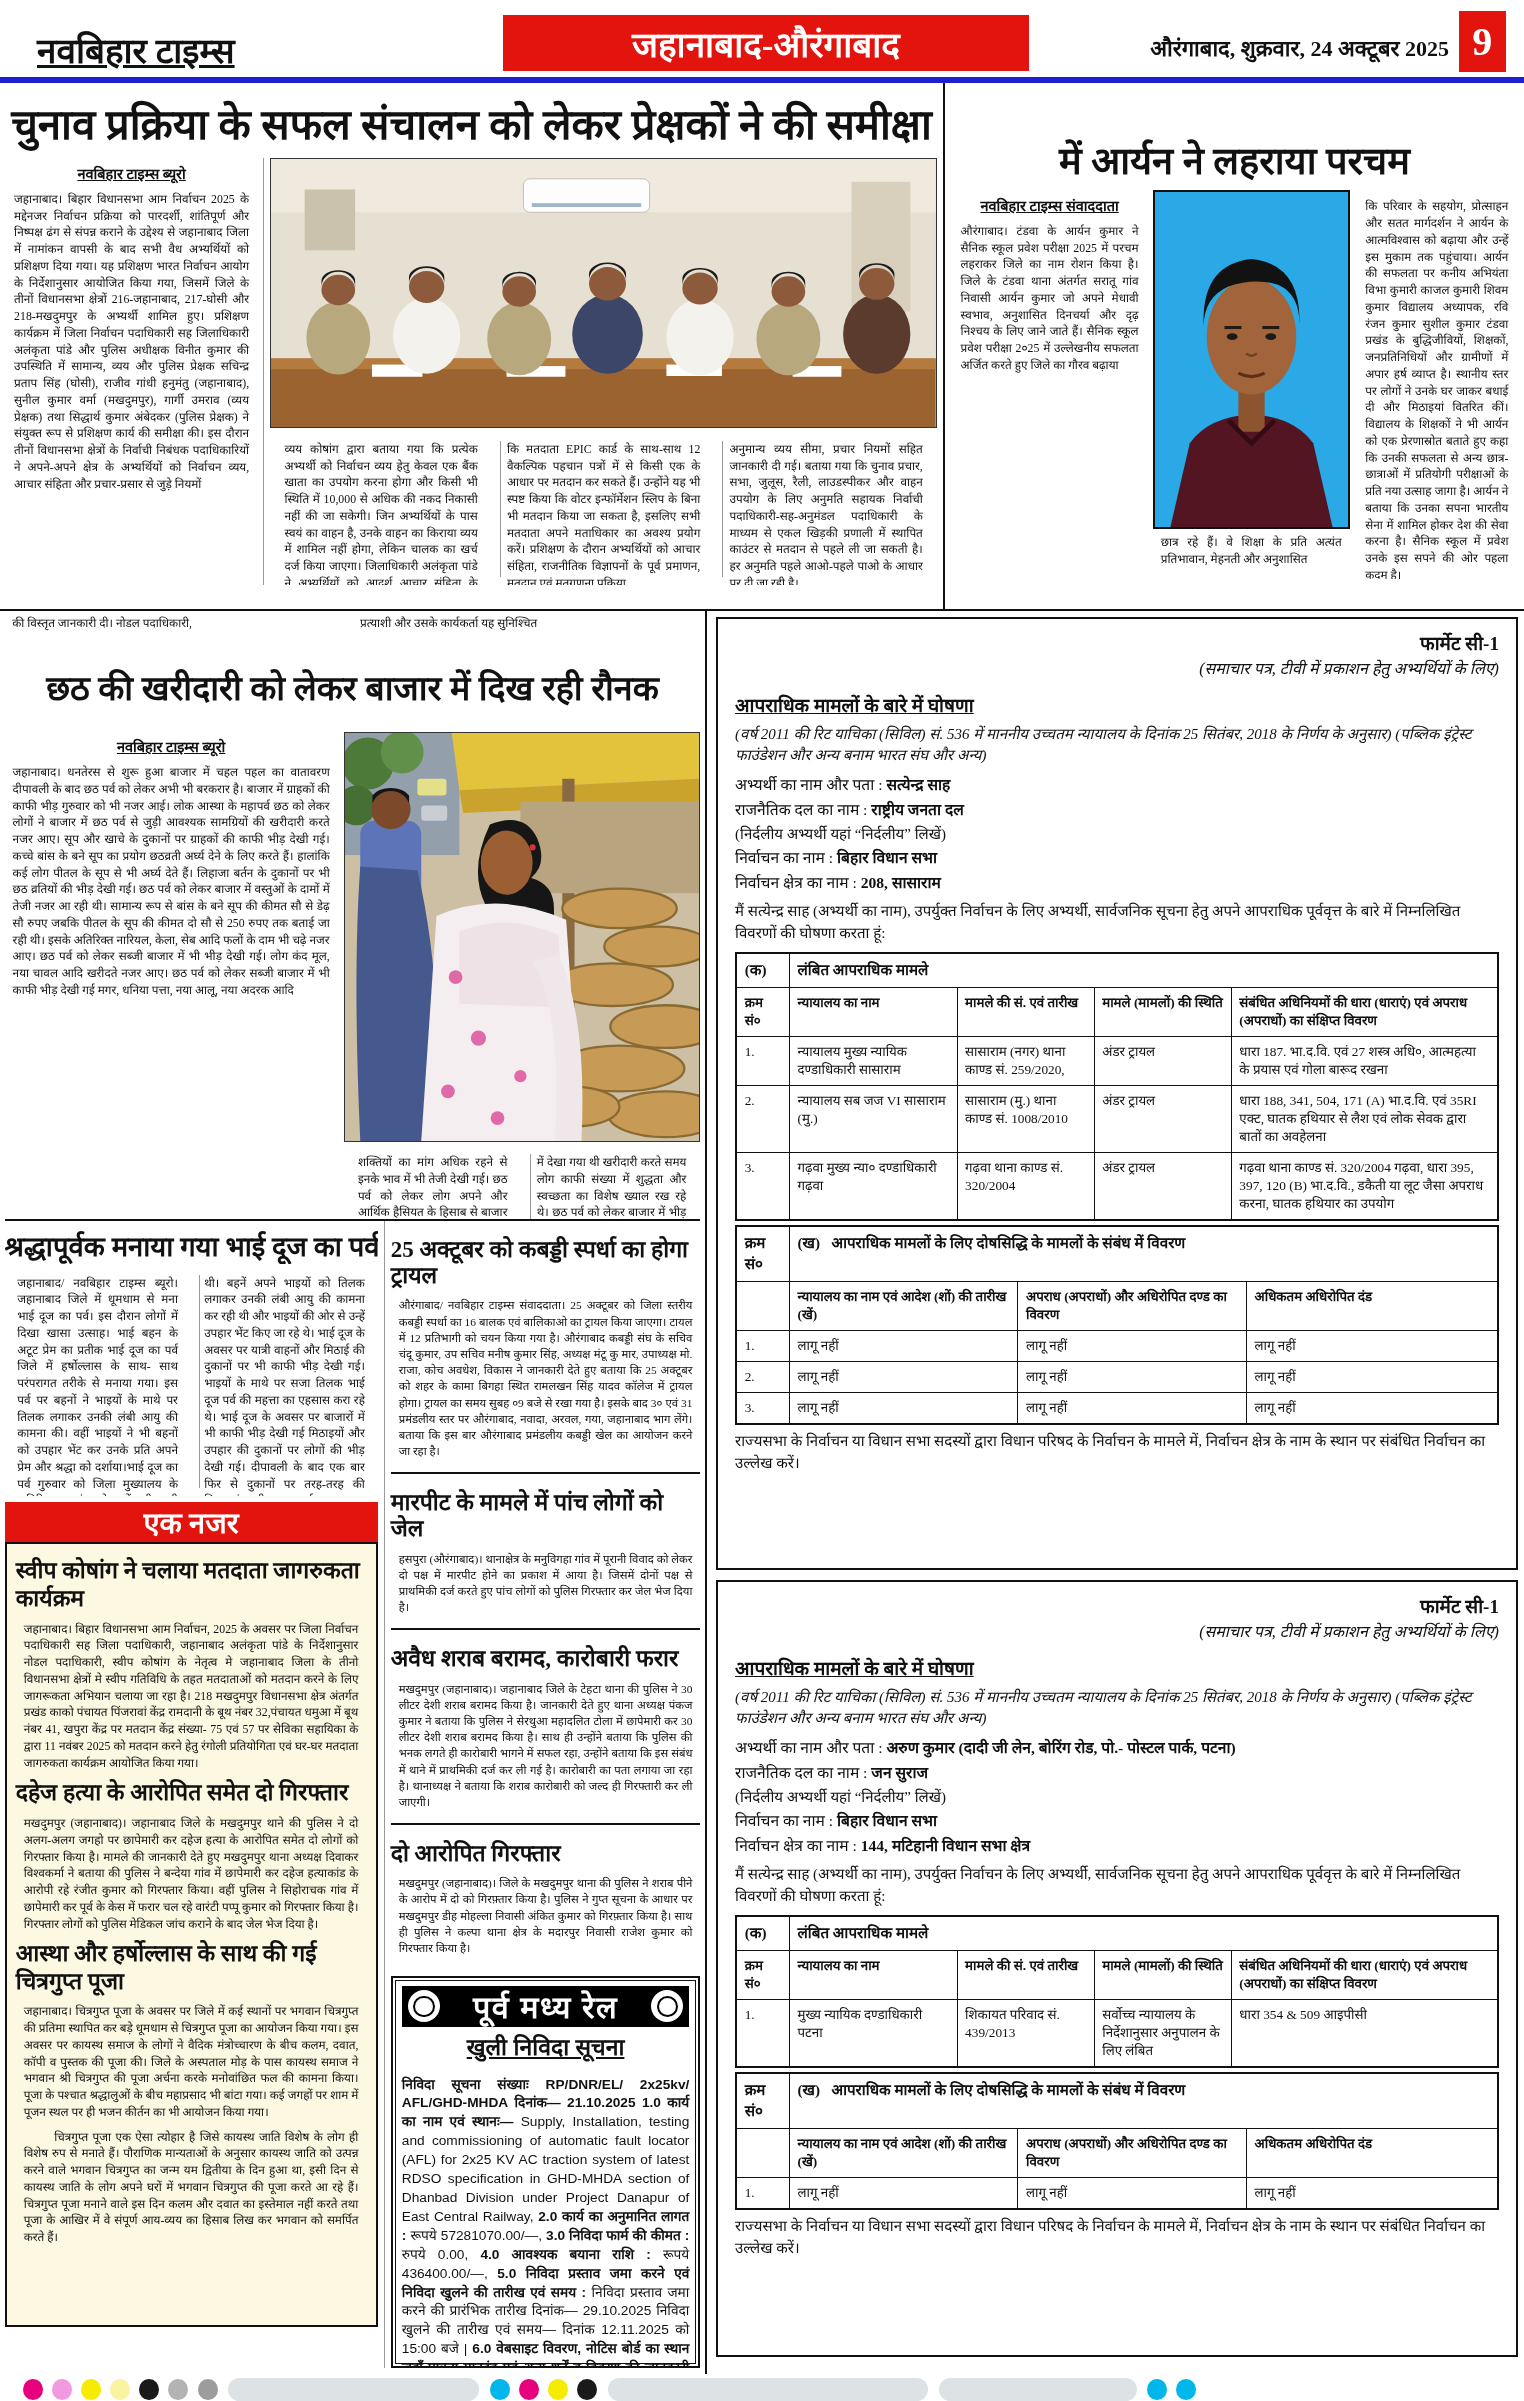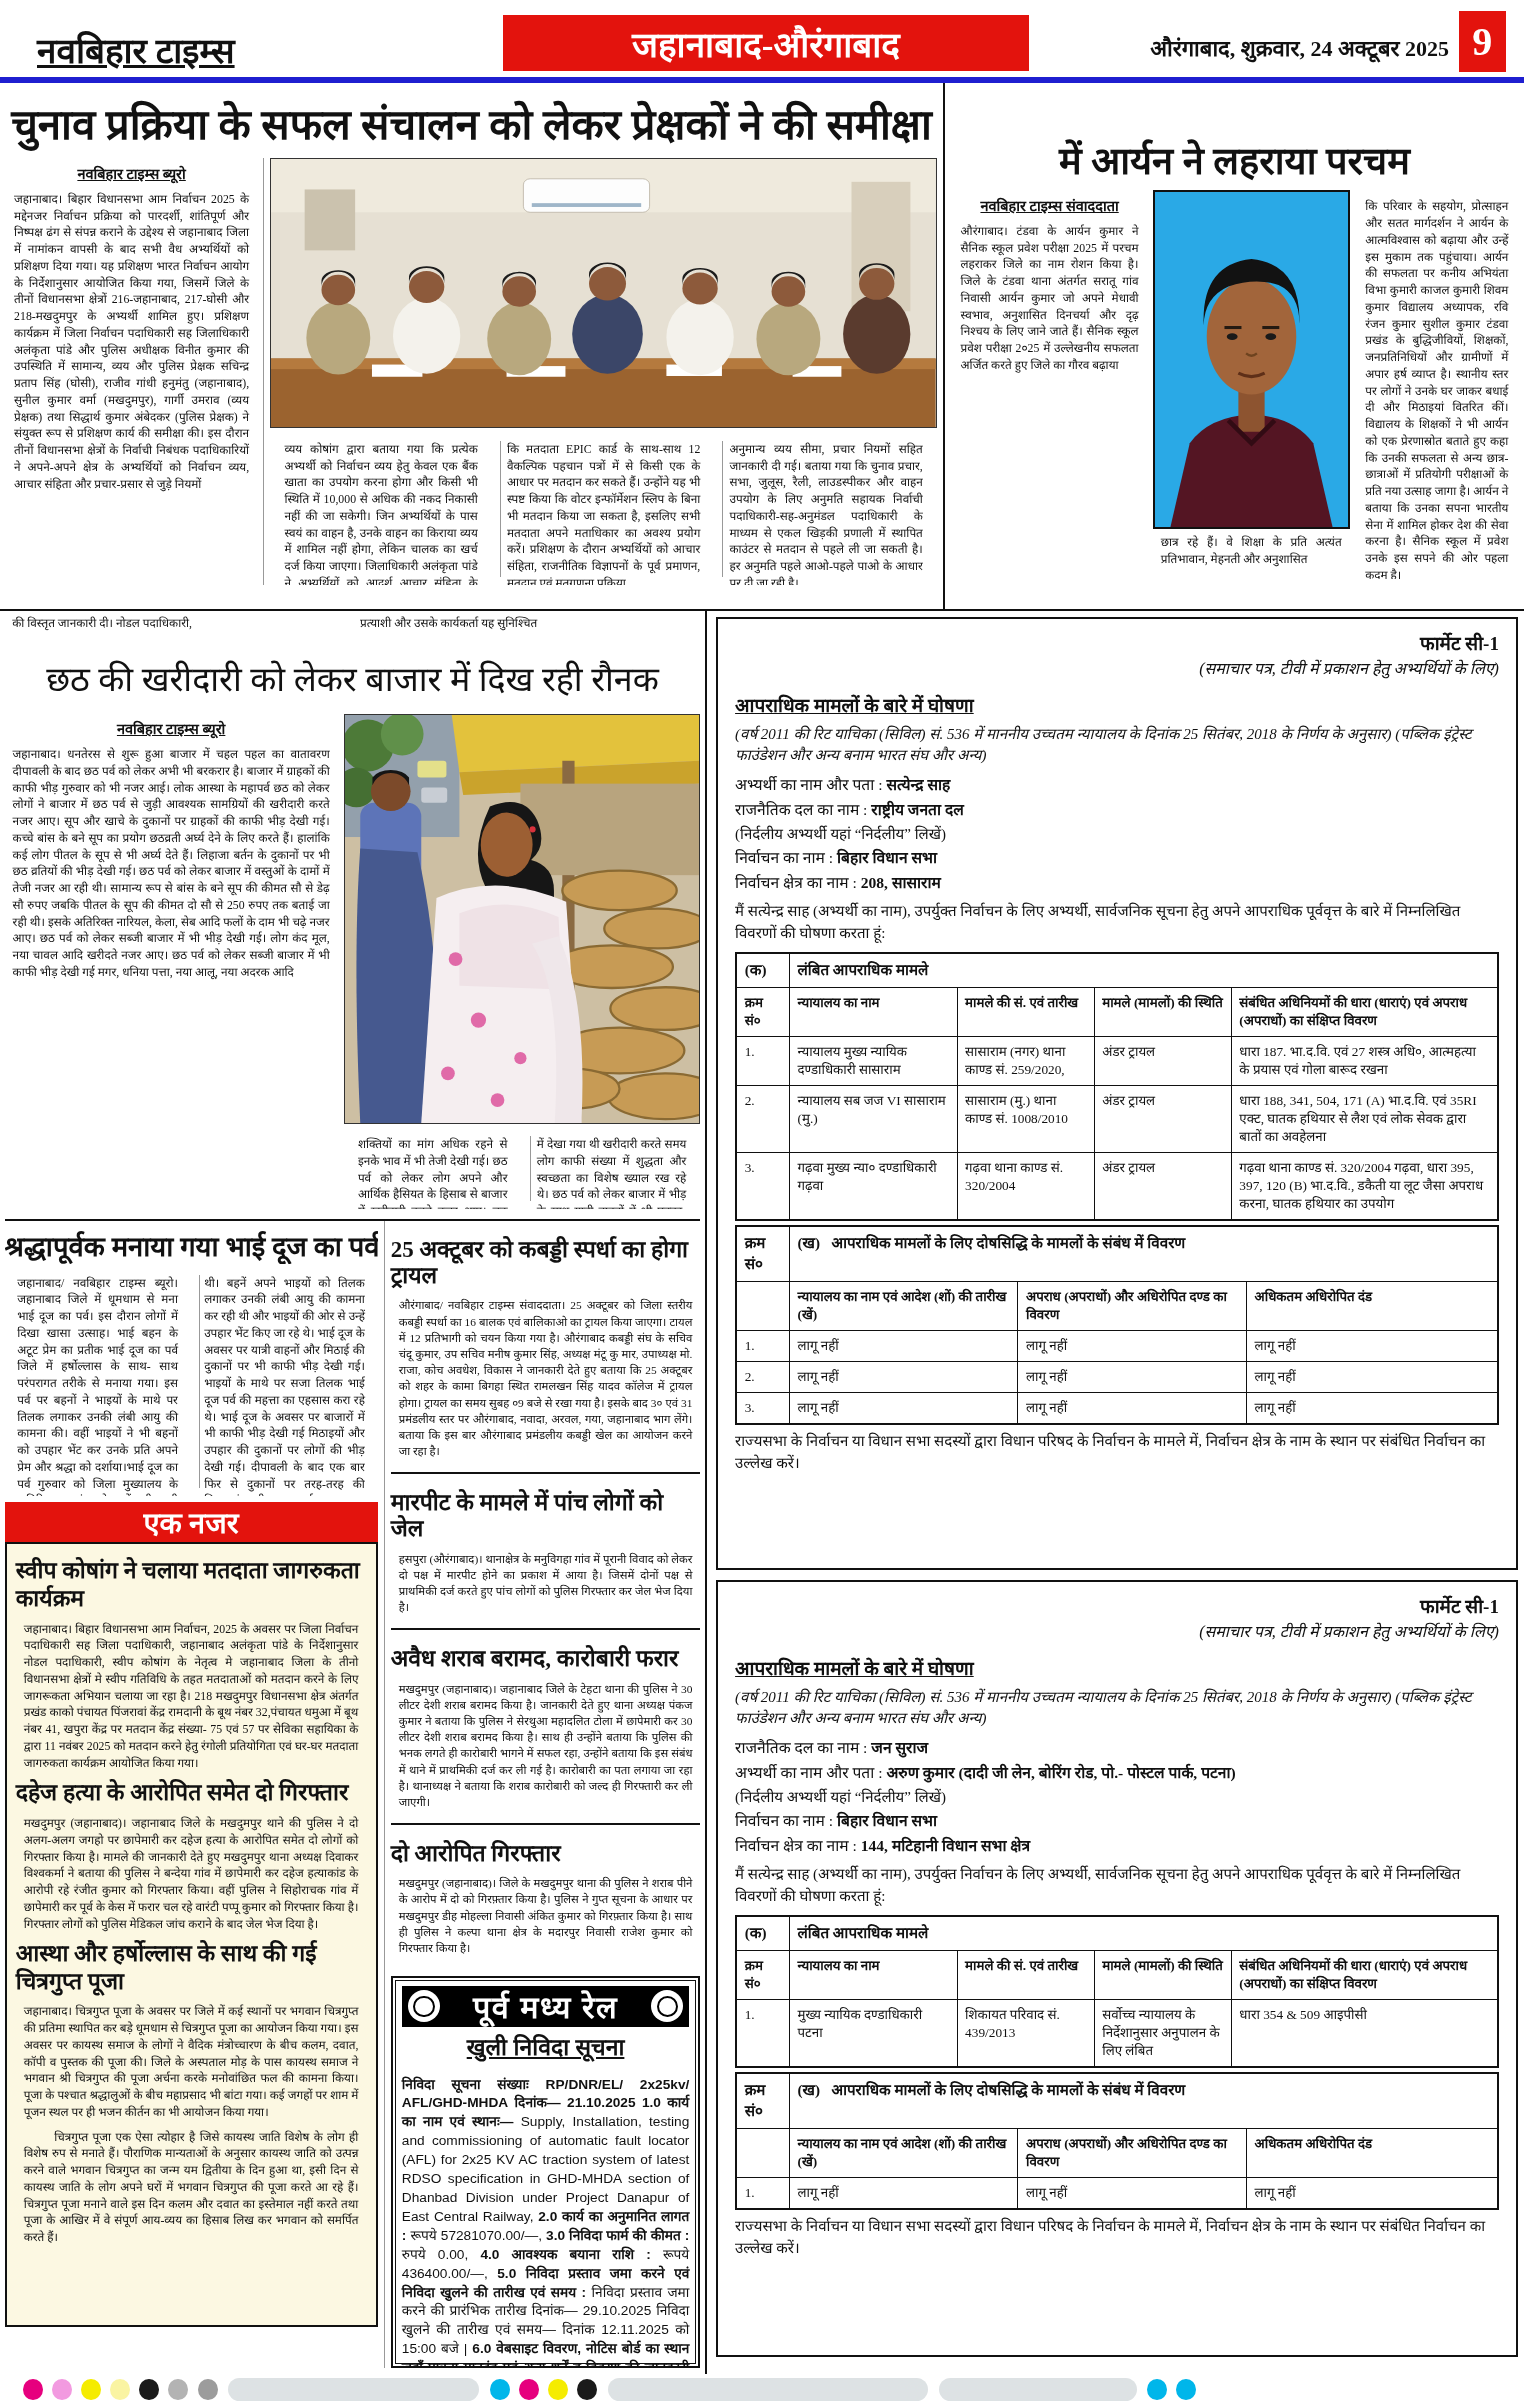--- a/index.html
+++ b/index.html
@@ -43,21 +43,21 @@
   .student-photo{height:335px;border:2.3px solid #111;}
   .sainik-c3{flex:1;padding-left:7.6px;}
 
   
   .mid-section{display:flex;height:1763px;overflow:hidden;}
   .left-zone{width:707px;border-right:2.3px solid #111;box-sizing:border-box;padding:0 4.6px;}
   .contin-row{display:flex;height:30.5px;overflow:hidden;}
   .contin-row span{flex:1;font-size:11.8px;padding:3px 7.6px;}
 
   .chhath-block{height:579px;overflow:hidden;border-bottom:2.3px solid #111;box-sizing:border-box;}
-  .chhath-block h2{font-size:34px;font-weight:400;text-align:center;margin:13px 0;white-space:nowrap;overflow:hidden;}
+  .chhath-block h2{font-size:34px;font-weight:700;text-align:center;margin:22px 0;white-space:nowrap;overflow:hidden;}
   .chhath-body{display:flex;height:495px;overflow:hidden;}
   .chhath-c1{width:341px;padding-right:6.1px;box-sizing:border-box;}
   .chhath-right{flex:1;display:flex;flex-direction:column;}
   .market-photo{height:408px;}
 
   .bottom-row{display:flex;height:1147px;overflow:hidden;}
   .bl-col{width:380px;box-sizing:border-box;padding-right:6.1px;border-right:0.8px solid #999;}
   .bhaidooj h2{font-size:27.4px;font-weight:900;text-align:center;margin:6.1px 0 3px;white-space:nowrap;overflow:hidden;}
   .two-cols{display:flex;height:229px;overflow:hidden;}
   .two-cols .txt{flex:1;padding:0 4.6px;}
@@ -488,26 +488,26 @@
 
       <p class="form-footer">राज्यसभा के निर्वाचन या विधान सभा सदस्यों द्वारा विधान परिषद के निर्वाचन के मामले में, निर्वाचन क्षेत्र के नाम के स्थान पर संबंधित निर्वाचन का उल्लेख करें।</p>
     </div>
 
     <div class="c1-form form-2">
       <div class="fmt-label">फार्मेट सी-1</div>
       <div class="fmt-sub">(समाचार पत्र, टीवी में प्रकाशन हेतु अभ्यर्थियों के लिए)</div>
       <div class="decl-title">आपराधिक मामलों के बारे में घोषणा</div>
       <p class="writ">(वर्ष 2011 की रिट याचिका (सिविल) सं. 536 में माननीय उच्चतम न्यायालय के दिनांक 25 सितंबर, 2018 के निर्णय के अनुसार) (पब्लिक इंट्रेस्ट फाउंडेशन और अन्य बनाम भारत संघ और अन्य)</p>
       <div class="field">
+        <span>अभ्यर्थी का नाम और पता :</span>
+        <b>अरुण कुमार (दादी जी लेन, बोरिंग रोड, पो.- पोस्टल पार्क, पटना)</b>
+      </div>
+      <div class="field">
         <span>राजनैतिक दल का नाम :</span>
         <b>जन सुराज</b>
-      </div>
-      <div class="field">
-        <span>अभ्यर्थी का नाम और पता :</span>
-        <b>अरुण कुमार (दादी जी लेन, बोरिंग रोड, पो.- पोस्टल पार्क, पटना)</b>
       </div>
       <div class="note">(निर्दलीय अभ्यर्थी यहां “निर्दलीय” लिखें)</div>
       <div class="field">
         <span>निर्वाचन का नाम :</span>
         <b>बिहार विधान सभा</b>
       </div>
       <div class="field">
         <span>निर्वाचन क्षेत्र का नाम :</span>
         <b>144, मटिहानी विधान सभा क्षेत्र</b>
       </div>

